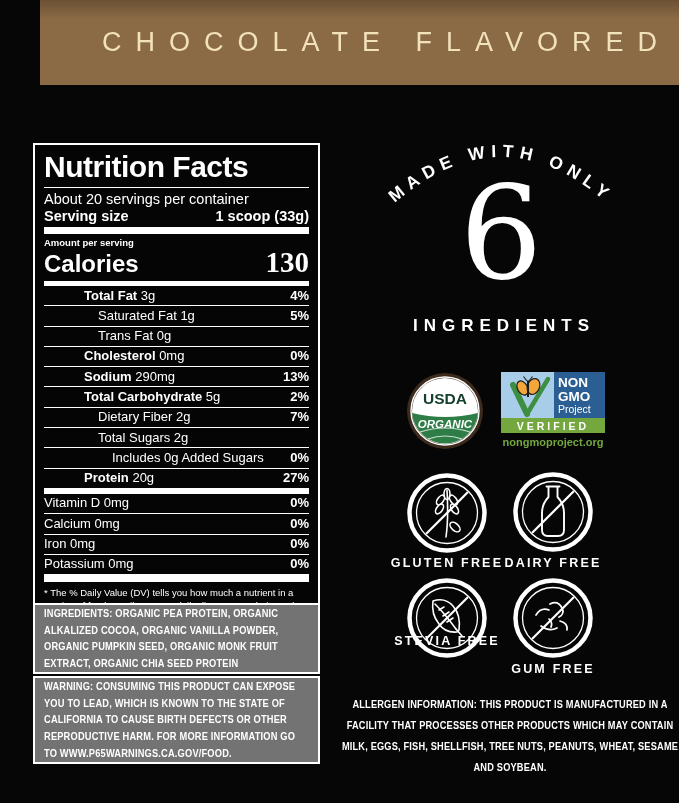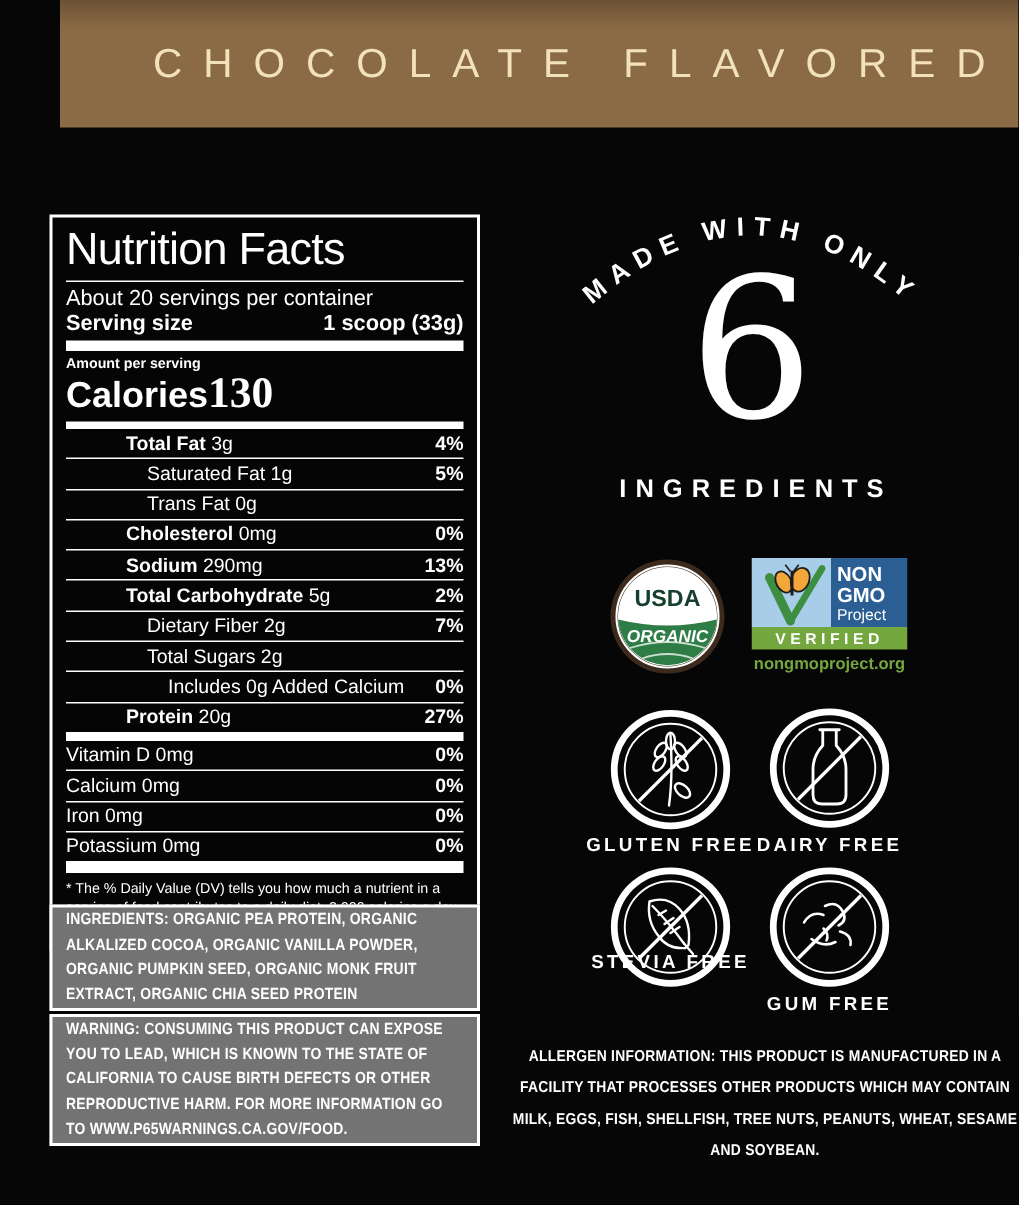--- a/index.html
+++ b/index.html
@@ -6,29 +6,29 @@
   .page{position:relative;width:679px;height:803px;background:#060606;overflow:hidden;
         font-family:"Liberation Sans",sans-serif;}
   
   .banner{position:absolute;left:0;top:0;width:679px;height:85px;
           background:linear-gradient(#6b5134,#8b6a46 22%,#8b6a46);
           display:flex;align-items:center;justify-content:center;margin-left:40px;}
   .banner-text{color:#f2e2bc;font-size:27px;font-weight:400;letter-spacing:14px;text-indent:14px;}
   
   .nf{position:absolute;left:33px;top:143px;width:287px;box-sizing:border-box;
       background:#050505;border:2.5px solid #fff;color:#fff;padding:5px 9px 8px;}
-  .nf-title{font-size:30px;font-weight:normal;letter-spacing:-0.5px;
+  .nf-title{font-size:30px;font-weight:bold;letter-spacing:-0.5px;
             border-bottom:1px solid #fff;padding-bottom:3px;}
   .nf-servings{font-size:14.5px;padding-top:3px;}
   .nf-servsize{display:flex;justify-content:space-between;font-size:14.5px;font-weight:bold;
                padding:1px 0 3px;}
   .bar{background:#fff;width:100%;}
   .bar7{height:7px;} .bar5{height:5px;margin-top:2px;} .bar6{height:6px;} .bar8{height:8px;}
   .nf-amount{font-size:9.5px;font-weight:bold;padding-top:3px;}
-  .nf-cal{display:flex;justify-content:flex-start;align-items:baseline;margin-top:-2px;}
+  .nf-cal{display:flex;justify-content:space-between;align-items:baseline;margin-top:-2px;}
   .nf-cal-label{font-size:24px;font-weight:bold;}
   .nf-cal-value{font-size:29px;font-weight:bold;font-family:Liberation Serif, serif;}
   .nf-dv{font-size:11.5px;font-weight:bold;text-align:right;padding:2px 0;
          border-bottom:1px solid #fff;}
   .nrow{display:flex;justify-content:space-between;font-size:13px;padding:2.5px 0;
         border-bottom:1px solid #fff;line-height:1.1;}
   .nrow:last-child{border-bottom:none;}
   .nrow .nlabel b{font-weight:bold;margin-left:40px;}
   .ind1{padding-left:14px;} .ind2{padding-left:28px;}
   .nval{font-weight:bold;}
@@ -106,21 +106,21 @@
       </div>
       <div class="nrow">
         <span class="nlabel ind1"><b></b><span>Dietary Fiber 2g</span></span>
         <span class="nval">7%</span>
       </div>
       <div class="nrow">
         <span class="nlabel ind1"><b></b><span>Total Sugars 2g</span></span>
         <span class="nval"></span>
       </div>
       <div class="nrow">
-        <span class="nlabel ind2"><b></b><span>Includes 0g Added Calcium</span></span>
+        <span class="nlabel ind2"><b></b><span>Includes 0g Added Sugars</span></span>
         <span class="nval">0%</span>
       </div>
       <div class="nrow">
         <span class="nlabel"><b>Protein</b><span> 20g</span></span>
         <span class="nval">27%</span>
       </div>
     </div>
 
     <div class="bar bar6"></div>
 

